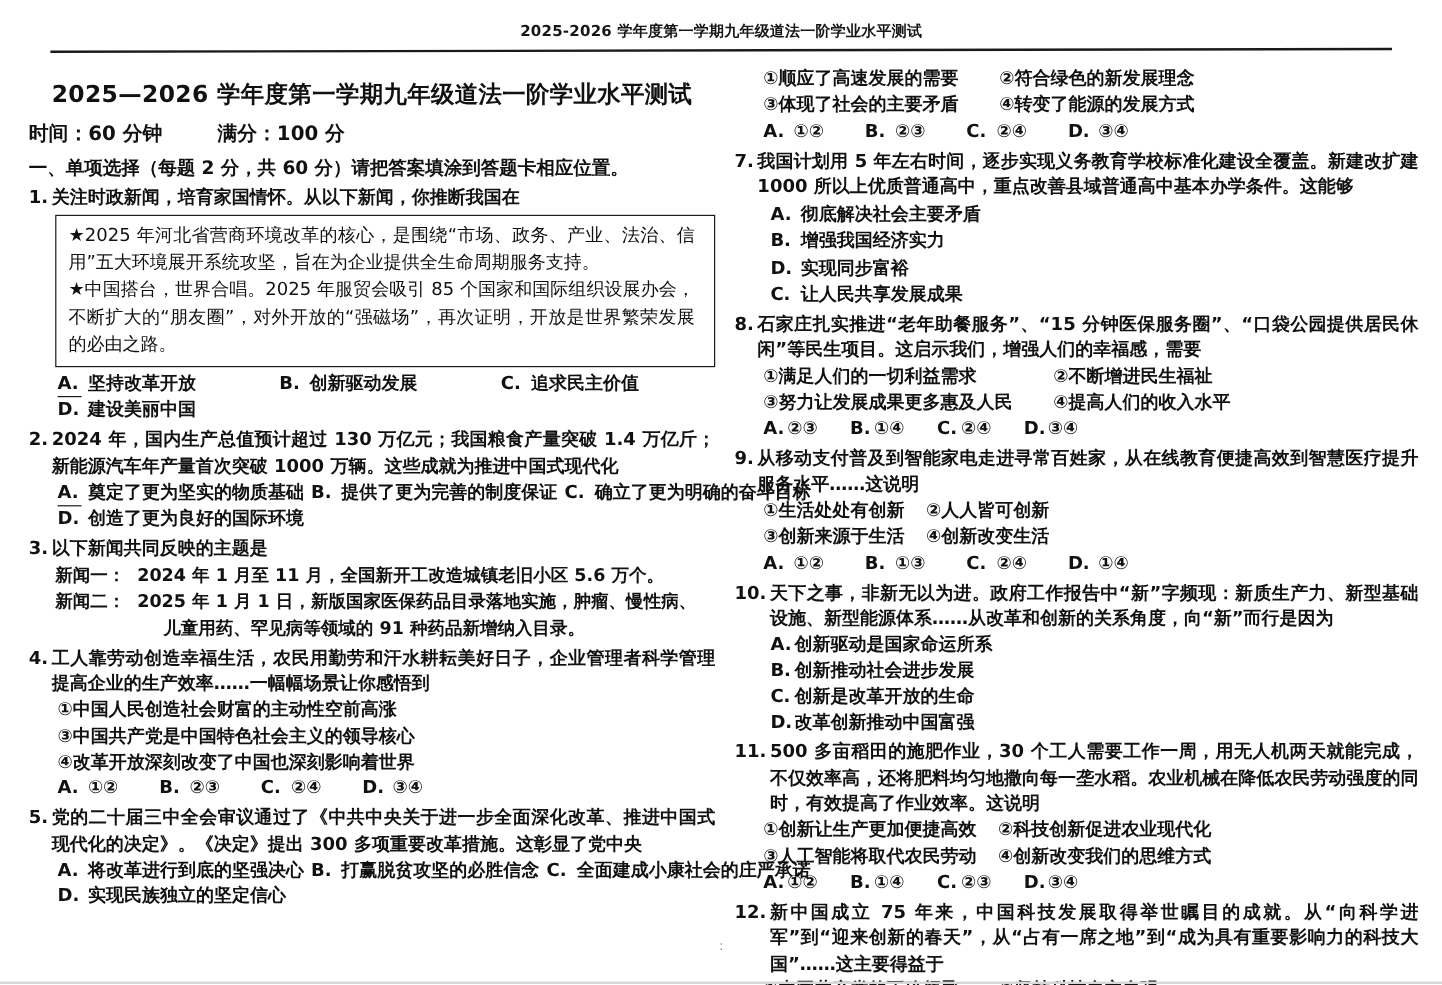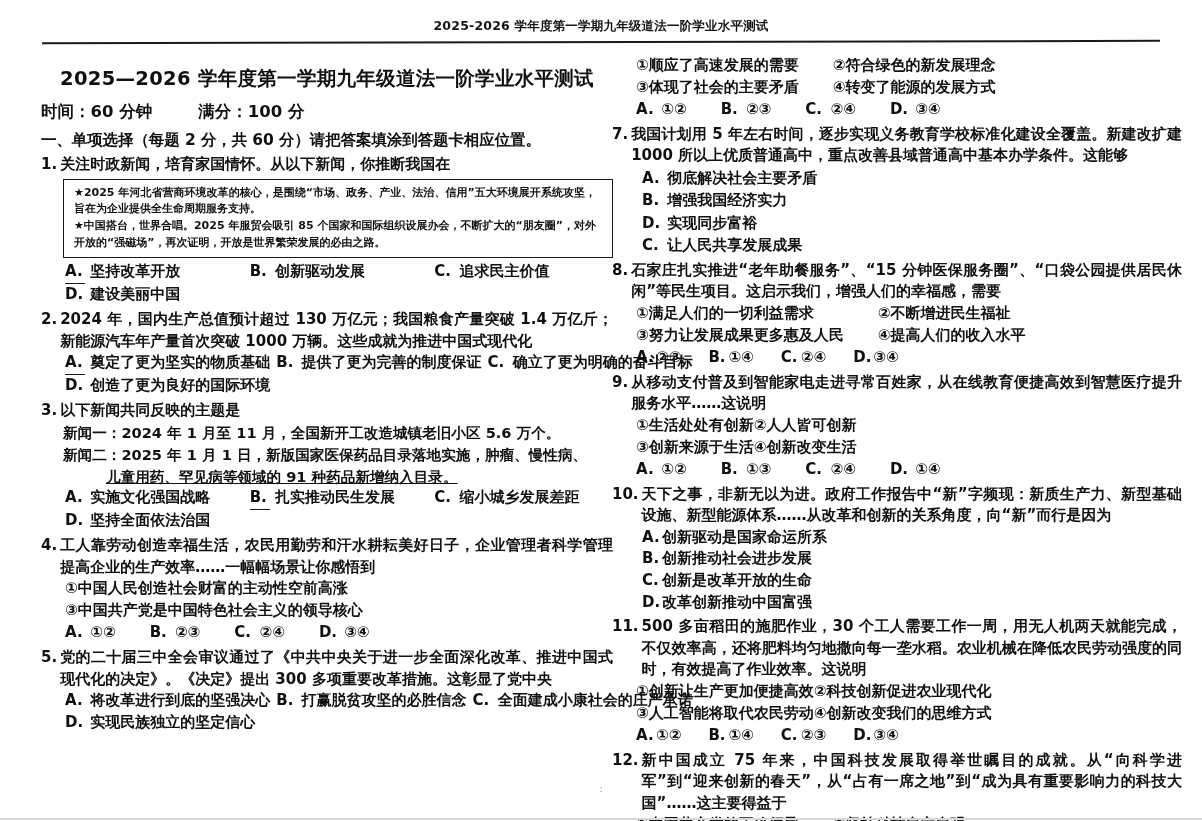--- a/index.html
+++ b/index.html
@@ -44,21 +44,21 @@
     background: #1a1a1a;
     transform: skewY(-0.12deg);
   }
 
   
   .col {
     position: absolute;
     top: 55px;
     box-sizing: border-box;
   }
-  .col-left  { left: 41px;  width: 572px; }
+  .col-left  { left: 24px;  width: 572px; }
   .col-right { left: 612px; width: 570px; }
 
   
   .exam-title {
     text-align: center;
     font-size: 19.5px;
     font-weight: 700;
     letter-spacing: .3px;
     margin: 10px 0 0 0;
     font-family: "DejaVu Sans", "Liberation Sans", sans-serif;
@@ -100,37 +100,37 @@
   .q-text {
     flex: 1 1 auto;
     font-weight: 700;
     text-align: justify;
   }
 
   .material-box {
     border: 1.6px solid #1a1a1a;
     margin: 3px 0 3px 22px;
     padding: 5px 16px 6px 10px;
-    font-size: 11px;
+    font-size: 15px;
     line-height: 1.52;
-    font-weight: 700;
+    font-weight: 400;
     text-align: justify;
   }
   .material-line { margin: 0; }
 
   .news-list {
     margin: 0 0 0 22px;
     font-size: 14.6px;
     line-height: 1.5;
     font-weight: 700;
   }
   .news-line { display: flex; }
   .news-label { flex: 0 0 auto; white-space: nowrap; }
-  .news-body { flex: 1 1 auto; }
-  .news-cont { margin-left: 43px; text-decoration: underline; }
+  .news-body { flex: 1 1 auto; margin-left: 10px; }
+  .news-cont { margin-left: 90px; }
 
   
   .opts { margin-left: 24px; font-weight: 700; font-size: 15px; line-height: 1.46; }
   .opts-grid2 {
     display: grid;
     grid-template-columns: 1fr 1fr 1fr;
     column-gap: 6px;
   }
   .opts-row {
     display: flex;
@@ -138,20 +138,21 @@
   }
   .opts-row.tight { gap: 27px; }
   .opt { white-space: nowrap; }
   .opt .lett { display: inline-block; min-width: 20px; }
   .mark { border-bottom: 1.5px solid #1a1a1a; padding-bottom: 0px; }
 
   .numlist { margin-left: 24px; font-weight: 700; font-size: 15px; line-height: 1.46; }
   .numlist-2col {
     display: grid;
     grid-template-columns: auto auto;
+    column-gap: 18px;
     justify-content: start;
   }
   .numlist-2col.wide { column-gap: 34px; }
   .numlist div { white-space: nowrap; }
 
   .sub-opts-stack { margin-left: 30px; font-weight: 700; font-size: 15px; line-height: 1.5; }
 
   .page-foot {
     position: absolute;
     left: 0; width: 1202px;
@@ -223,36 +224,31 @@
         <div class="news-line">
           <span class="news-label">新闻一：</span>
           <span class="news-body">2024 年 1 月至 11 月，全国新开工改造城镇老旧小区 5.6 万个。</span>
         </div>
         <div class="news-line">
           <span class="news-label">新闻二：</span>
           <span class="news-body">2025 年 1 月 1 日，新版国家医保药品目录落地实施，肿瘤、慢性病、</span>
         </div>
         <div class="news-cont">儿童用药、罕见病等领域的 91 种药品新增纳入目录。</div>
       </div>
-      <div class="opts opts-grid2">
-        <div class="opt"><span class="lett">A.</span> <span>实施文化强国战略</span></div>
-        <div class="opt"><span class="lett mark">B.</span> <span>扎实推动民生发展</span></div>
-        <div class="opt"><span class="lett">C.</span> <span>缩小城乡发展差距</span></div>
-        <div class="opt"><span class="lett">D.</span> <span>坚持全面依法治国</span></div>
-      </div>
     </div>
 
     <div class="q">
       <div class="q-stem">
         <span class="q-num">4.</span>
         <span class="q-text">工人靠劳动创造幸福生活，农民用勤劳和汗水耕耘美好日子，企业管理者科学管理提高企业的生产效率……一幅幅场景让你感悟到</span>
       </div>
       <div class="numlist">
         <div>①中国人民创造社会财富的主动性空前高涨</div>
         <div>③中国共产党是中国特色社会主义的领导核心</div>
+        <div>④改革开放深刻改变了中国也深刻影响着世界</div>
       </div>
       <div class="opts opts-row">
         <div class="opt"><span class="lett">A.</span> <span>①②</span></div>
         <div class="opt"><span class="lett">B.</span> <span>②③</span></div>
         <div class="opt"><span class="lett">C.</span> <span>②④</span></div>
         <div class="opt"><span class="lett">D.</span> <span>③④</span></div>
       </div>
     </div>
 
     <div class="q">

